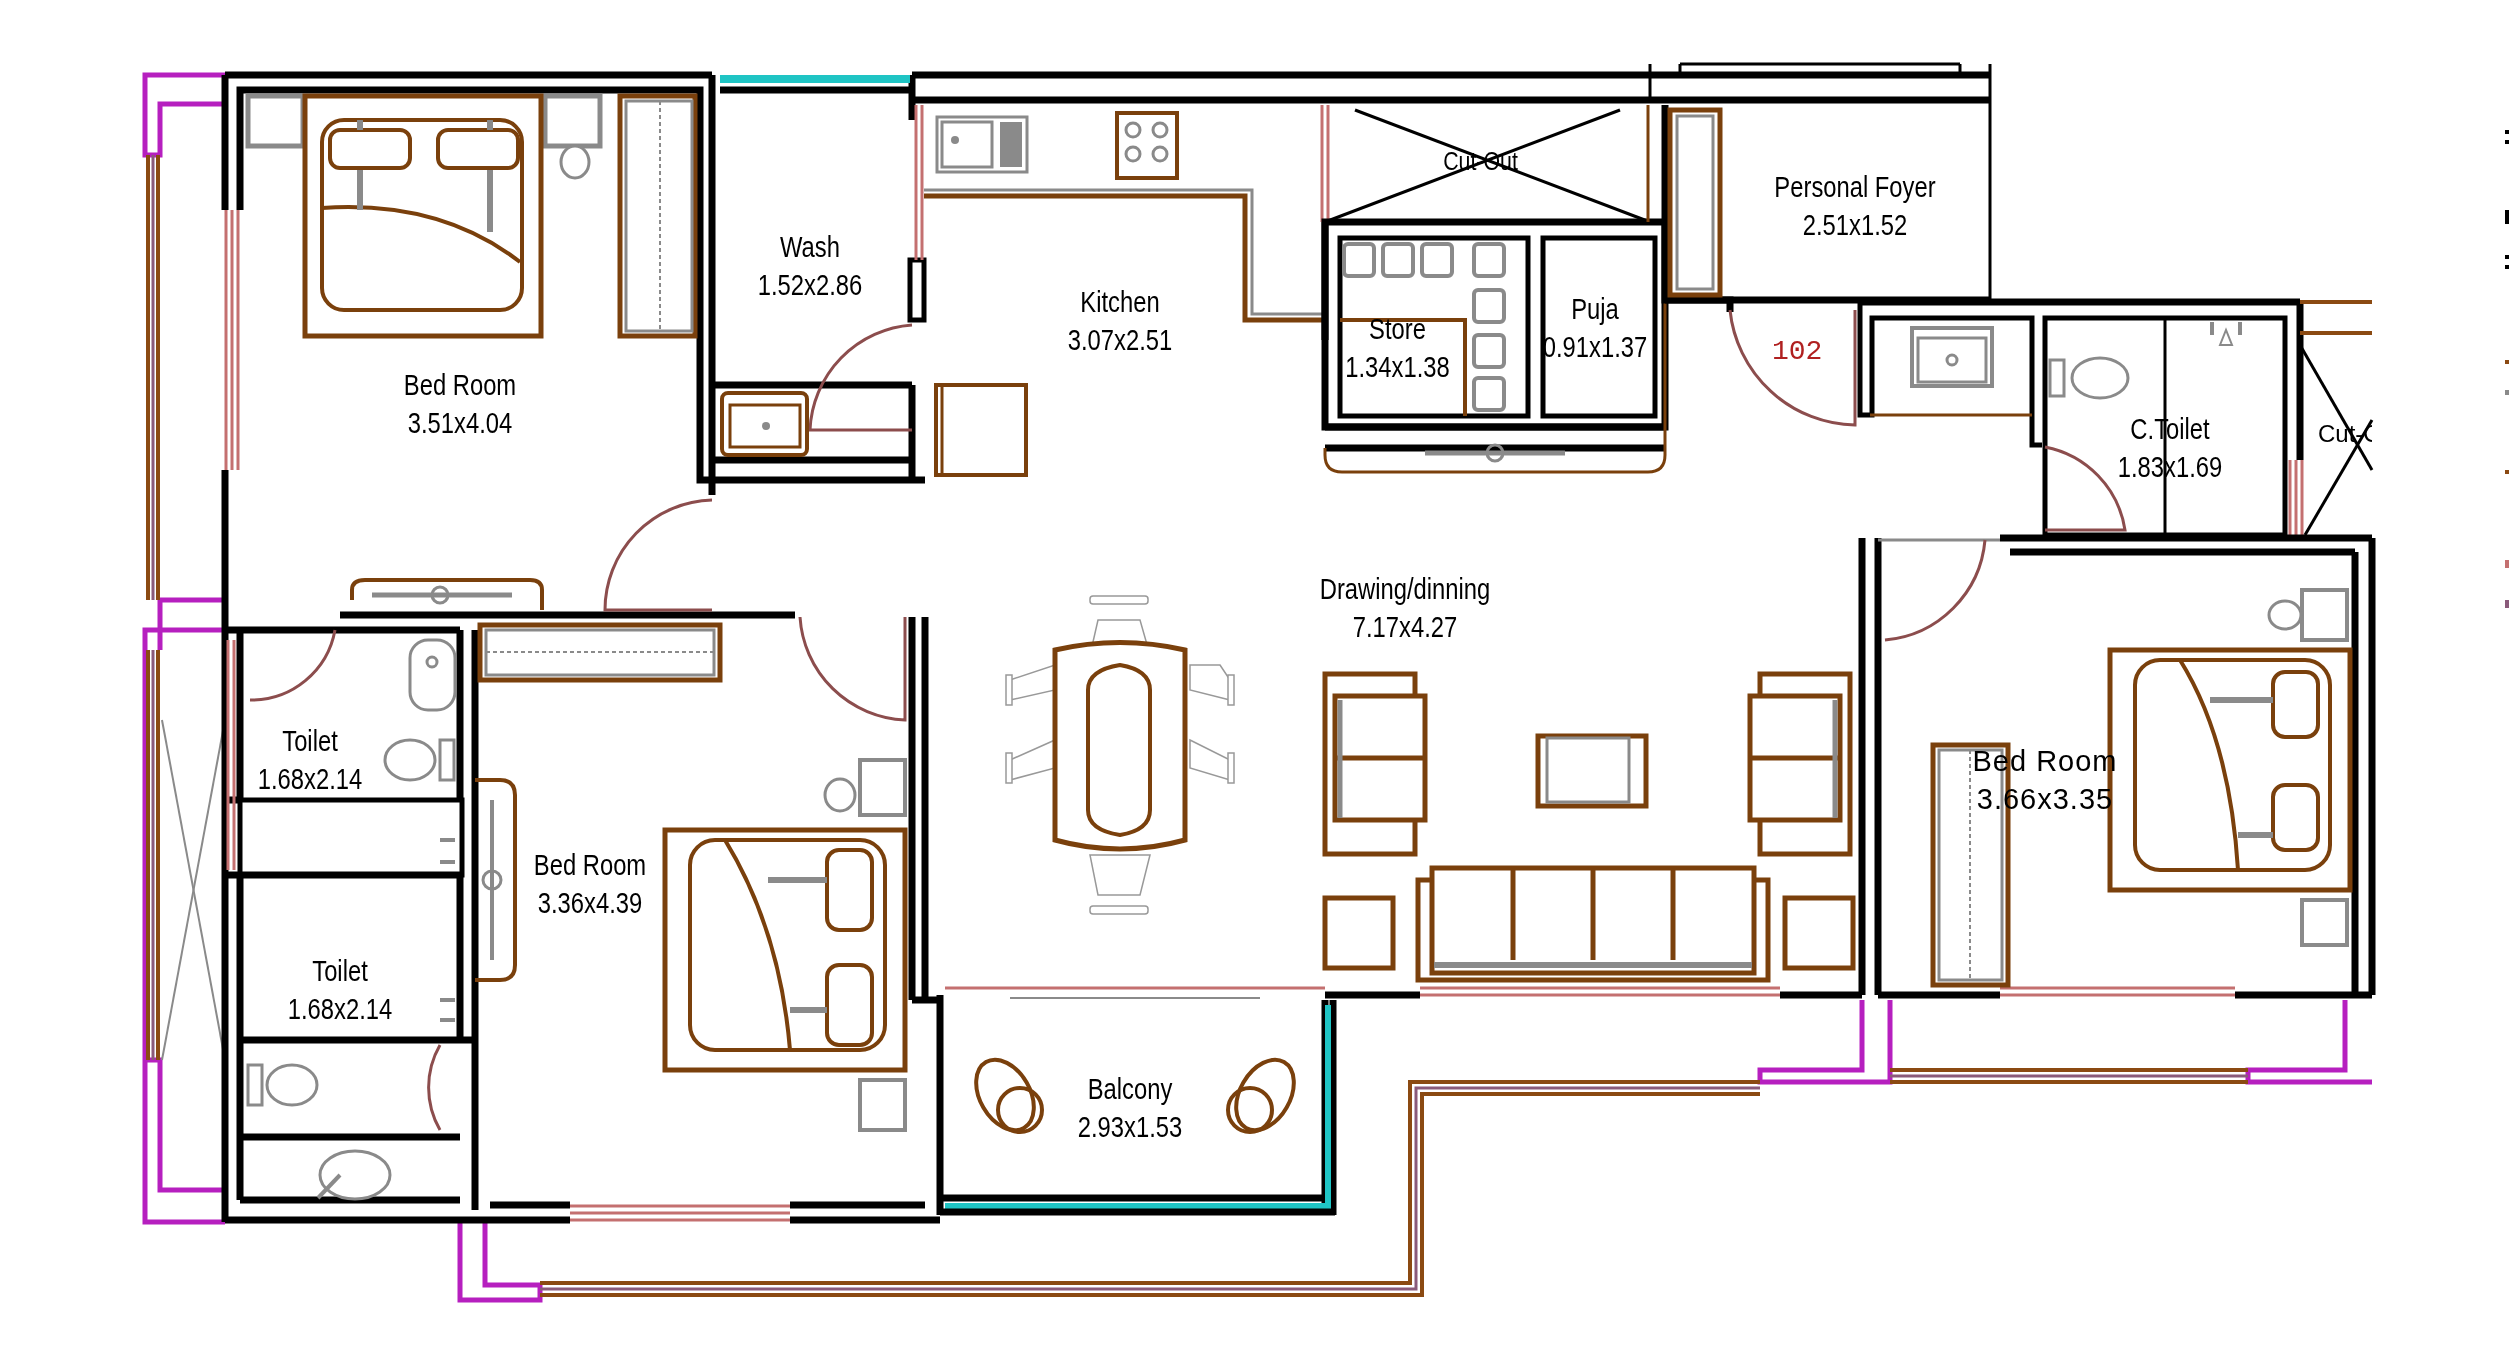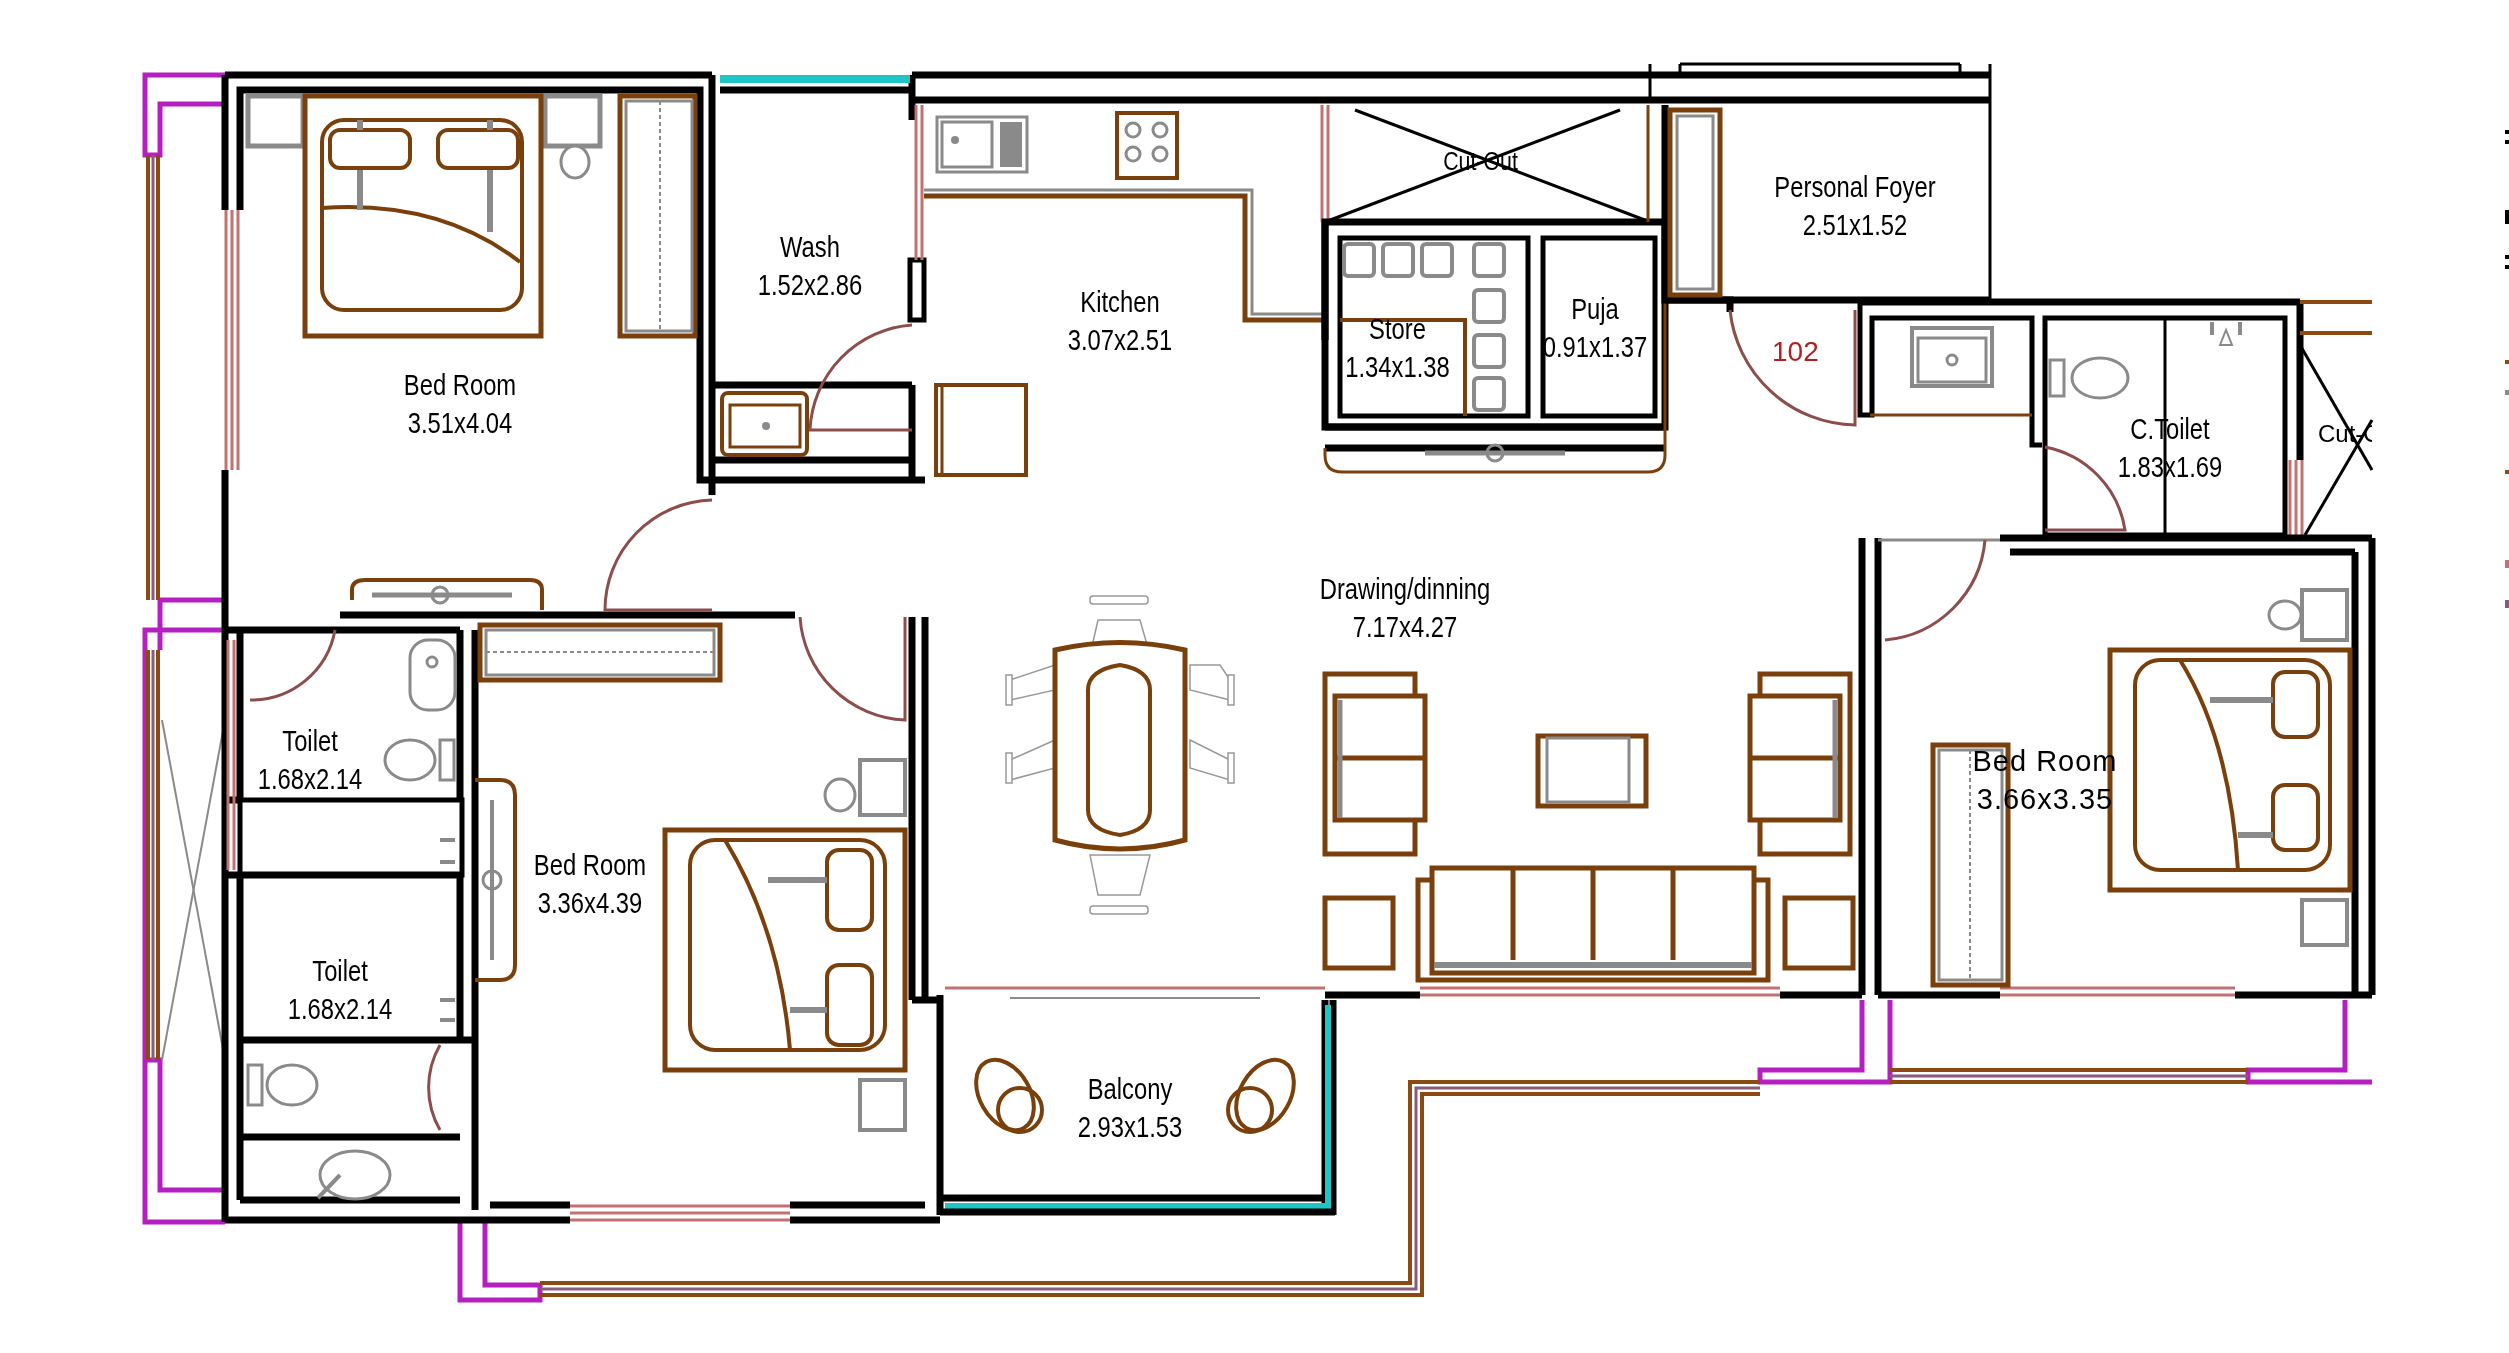--- a/index.html
+++ b/index.html
@@ -14,21 +14,21 @@
   .cyan { stroke: #1fc4c4; stroke-width: 6; fill: none; }
   .furn { stroke: #7a400c; stroke-width: 5; fill: #fff; }
   .furn-n { stroke: #7a400c; stroke-width: 5; fill: none; }
   .gray { stroke: #8a8a8a; stroke-width: 5; fill: #fff; }
   .gray-n { stroke: #8a8a8a; stroke-width: 4; fill: none; }
   .door { stroke: #8c4d4d; stroke-width: 3; fill: none; }
   .thin { stroke: #000; stroke-width: 3; fill: none; }
   .chair { stroke: #999; stroke-width: 1.5; fill: #fff; }
   .lbl { position: absolute; text-align: center; color: #000; font-family: "Liberation Sans", sans-serif; font-size: 29px; line-height: 38px; transform: scaleX(0.82); transform-origin: center; white-space: nowrap; }
   .lbl-wide { transform: none; font-size: 29px; letter-spacing: 1px; }
-  .unit-no { position: absolute; color: #b02020; font-family: Liberation Sans, sans-serif; font-size: 28px; }
+  .unit-no { position: absolute; color: #b02020; font-family: Liberation Mono, monospace; font-size: 28px; }
   .cut { position: absolute; font-size: 26px; color: #000; transform: scaleX(0.82); white-space: nowrap; }
 </style>
 </head>
 <body>
 
 <svg id="plan" viewBox="0 0 2509 1353" xmlns="http://www.w3.org/2000/svg">
 
   <g>
     <polyline class="mag" points="225,75 145,75 145,155 160,155 160,104 225,104"></polyline>
     <polyline class="mag" points="225,600 160,600 160,650"></polyline>

